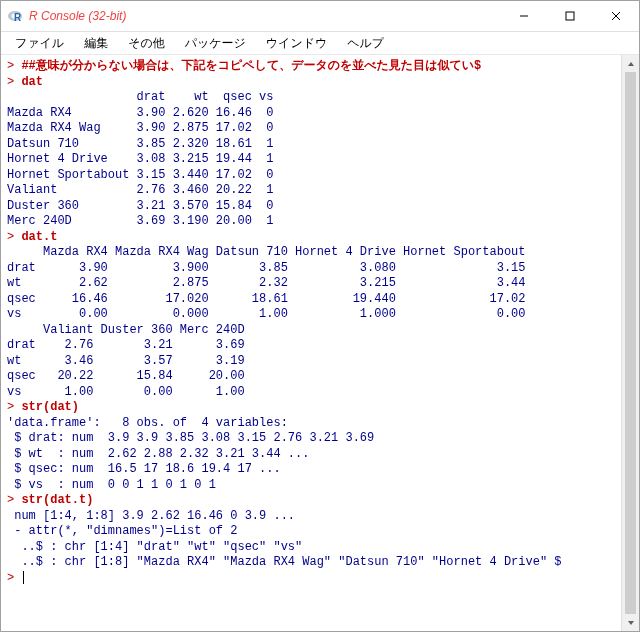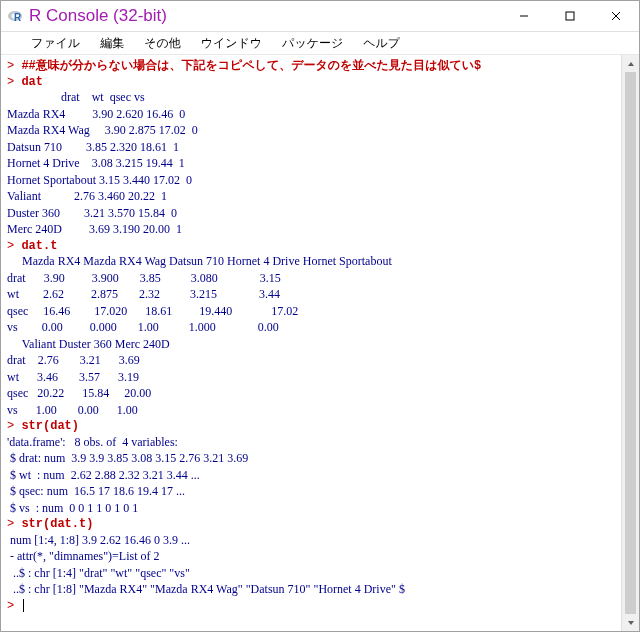--- a/index.html
+++ b/index.html
@@ -35,43 +35,44 @@
   }
   .titlebar-icon {
     width: 16px;
     height: 16px;
     margin-right: 6px;
     display: inline-flex;
     align-items: center;
     justify-content: center;
   }
   .titlebar-title {
-    font-size: 17px;
-    color: #a21caf;
+    font-size: 12px;
+    color: #ef4444;
+    font-style: italic;
   }
   .titlebar-controls {
     display: flex;
     height: 100%;
   }
   .tb-btn {
     width: 46px;
     height: 100%;
     display: flex;
     align-items: center;
     justify-content: center;
     background: transparent;
     color: #000;
   }
   .tb-btn svg { display:block; }
   .menubar {
     height: 22px;
     background: #ffffff;
     display: flex;
     align-items: center;
-    padding: 0 20px;
+    padding: 0 4px;
     font-size: 12px;
     color: #000;
     border-bottom: 1px solid #e8e8e8;
   }
   .menu-item {
     padding: 2px 10px;
   }
   .console {
     flex: 1;
     overflow: hidden;
@@ -82,21 +83,21 @@
     margin: 0;
     padding: 4px 6px 4px 6px;
     font-family: "Courier New", Consolas, monospace;
     font-size: 12px;
     line-height: 15.5px;
     white-space: pre;
     color: #00008b;
   }
   .prompt { color: #c00000; }
   .input-text { color: #c00000; font-weight: bold; }
-  .output { color: #00008b; font-family: Liberation Serif, serif; }
+  .output { color: #00008b; }
   .caret {
     display:inline-block;
     width:1px;
     height:13px;
     background:#000;
     vertical-align:middle;
     margin-left:2px;
   }
   .scrollbar {
     position:absolute;
@@ -168,22 +169,22 @@
           <line x1="9" y1="1" x2="1" y2="9" stroke="#000" stroke-width="1"></line>
         </svg>
       </div>
     </div>
   </div>
 
   <div class="menubar">
     <div class="menu-item">ファイル</div>
     <div class="menu-item">編集</div>
     <div class="menu-item">その他</div>
+    <div class="menu-item">パッケージ</div>
     <div class="menu-item">ウインドウ</div>
-    <div class="menu-item">パッケージ</div>
     <div class="menu-item">ヘルプ</div>
   </div>
 
   <div class="console">
 <pre><span class="prompt">&gt; </span><span class="input-text">##意味が分からない場合は、下記をコピペして、データのを並べた見た目は似てい$</span>
 <span class="prompt">&gt; </span><span class="input-text">dat</span>
 <span class="output">                  drat    wt  qsec vs
 Mazda RX4         3.90 2.620 16.46  0
 Mazda RX4 Wag     3.90 2.875 17.02  0
 Datsun 710        3.85 2.320 18.61  1

